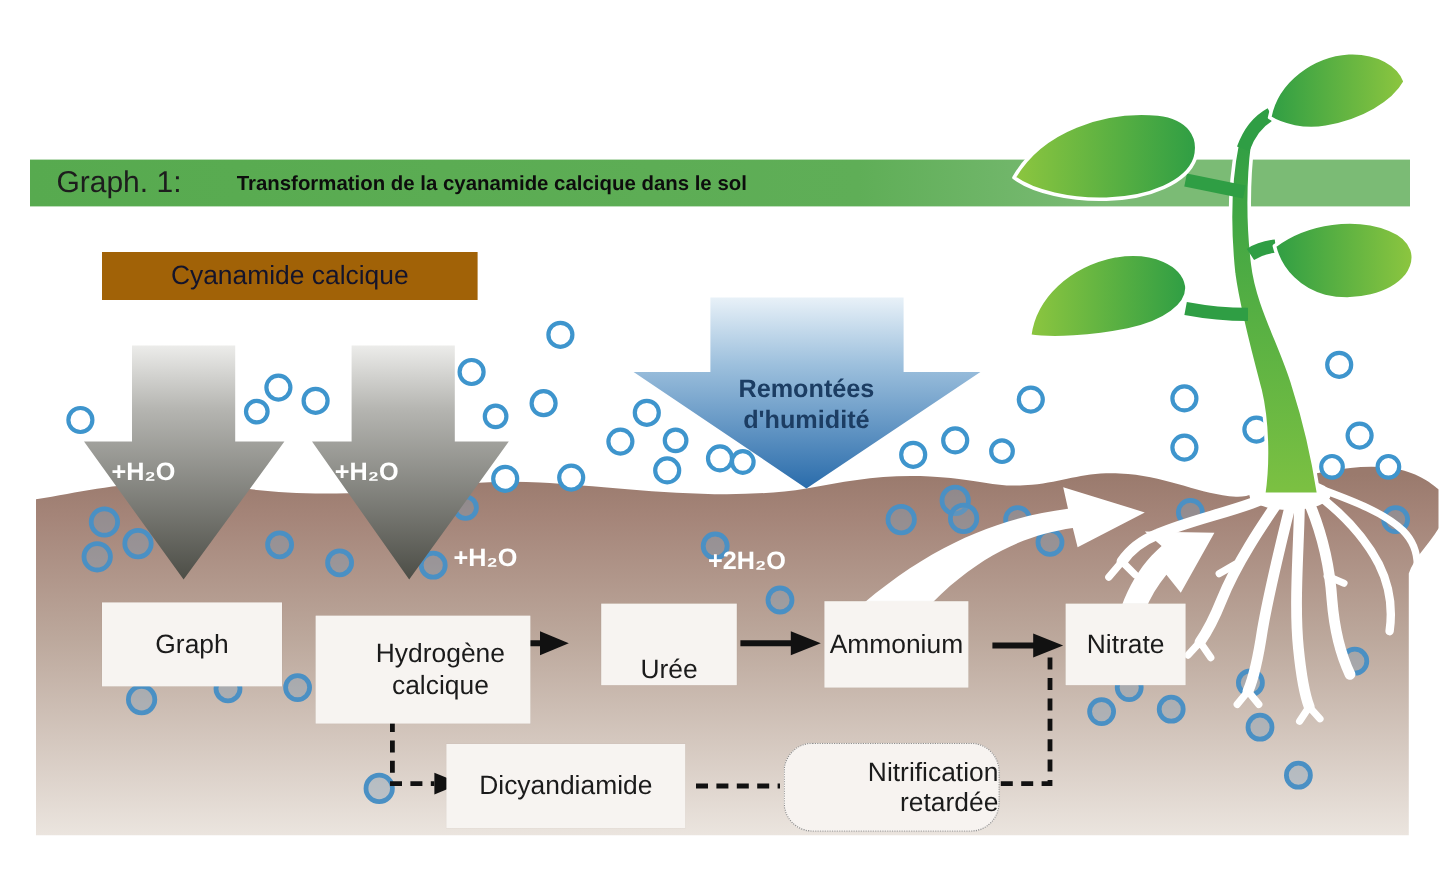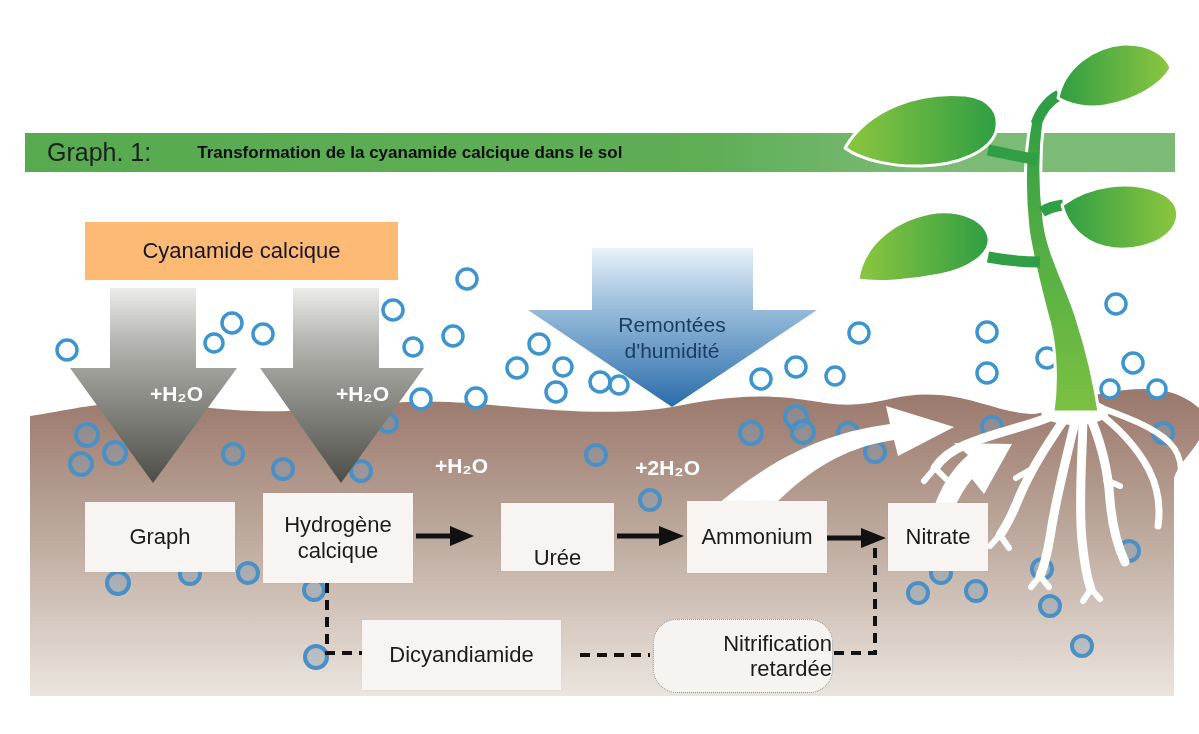--- a/index.html
+++ b/index.html
@@ -9,42 +9,42 @@
   #scene{z-index:1;}
   #plant{z-index:20;}
   .hud{position:absolute;z-index:10;}
   
   #header-bar{left:25px;top:133px;width:1150px;height:39px;
     background:linear-gradient(90deg,#57aa4f 0%,#5fae57 60%,#7bbb75 78%,#7bbb75 100%);
     display:flex;align-items:center;padding-left:22px;box-sizing:border-box;gap:37px;}
   #header-bar .prefix{font-size:25px;font-weight:400;color:#1d1d1d;}
   #header-bar .main{font-size:17px;font-weight:700;color:#0d0d0d;margin-left:9px;}
   
-  #cyanamide-label{left:85px;top:222px;width:313px;height:58px;background:#fdba74;
+  #cyanamide-label{left:85px;top:210px;width:313px;height:40px;background:#a16207;
     display:flex;align-items:center;justify-content:center;font-size:22px;color:#14142b;}
   
   .box{background:#f7f4f1;display:flex;flex-direction:column;align-items:center;
        justify-content:center;font-size:22px;line-height:26px;text-align:center;
        box-shadow:0 0 0 0.5px rgba(0,0,0,0.03);}
   #box-chaux{left:85px;top:502px;width:150px;height:70px;}
-  #box-hydro{left:263px;top:493px;width:150px;height:90px;}
+  #box-hydro{left:263px;top:513px;width:150px;height:90px;padding-left:29px;}
   #box-uree{left:501px;top:503px;width:113px;height:68px;justify-content:flex-end;}
-  #box-ammonium{left:687px;top:501px;width:140px;height:72px;}
+  #box-ammonium{left:687px;top:501px;width:120px;height:72px;}
   #box-nitrate{left:888px;top:503px;width:100px;height:68px;}
-  #box-dicyan{left:362px;top:620px;width:199px;height:70px;}
+  #box-dicyan{left:372px;top:620px;width:199px;height:70px;}
   #box-nitrif{left:653px;top:619px;width:178px;height:72px;border-radius:24px;
       border:1.5px dotted #8f8f8f;background:#f7f3f0;font-size:22px;line-height:25px;align-items:flex-end;}
   
-  .wlabel{color:#fff;font-weight:700;font-size:21px;text-align:right;width:110px;}
+  .wlabel{color:#fff;font-weight:700;font-size:21px;text-align:left;width:110px;}
   #h2o-arrow-1{left:93px;top:382px;}
   #h2o-arrow-2{left:279px;top:382px;}
   #h2o-uree{left:378px;top:454px;}
   #h2o-ammonium{left:590px;top:456px;}
   #moisture-label{left:560px;top:312px;width:224px;text-align:center;
-      color:#1c3d63;font-weight:400;font-size:21px;line-height:26px;}
+      color:#1c3d63;font-weight:700;font-size:21px;line-height:26px;}
 </style>
 </head>
 <body>
 
 <div id="stage">
 
   <svg id="scene" width="1199" height="734" viewBox="0 0 1199 734">
     <defs>
       <linearGradient id="soilG" x1="0" y1="395" x2="0" y2="700" gradientUnits="userSpaceOnUse">
         <stop offset="0" stop-color="#9a7a6d"></stop>

